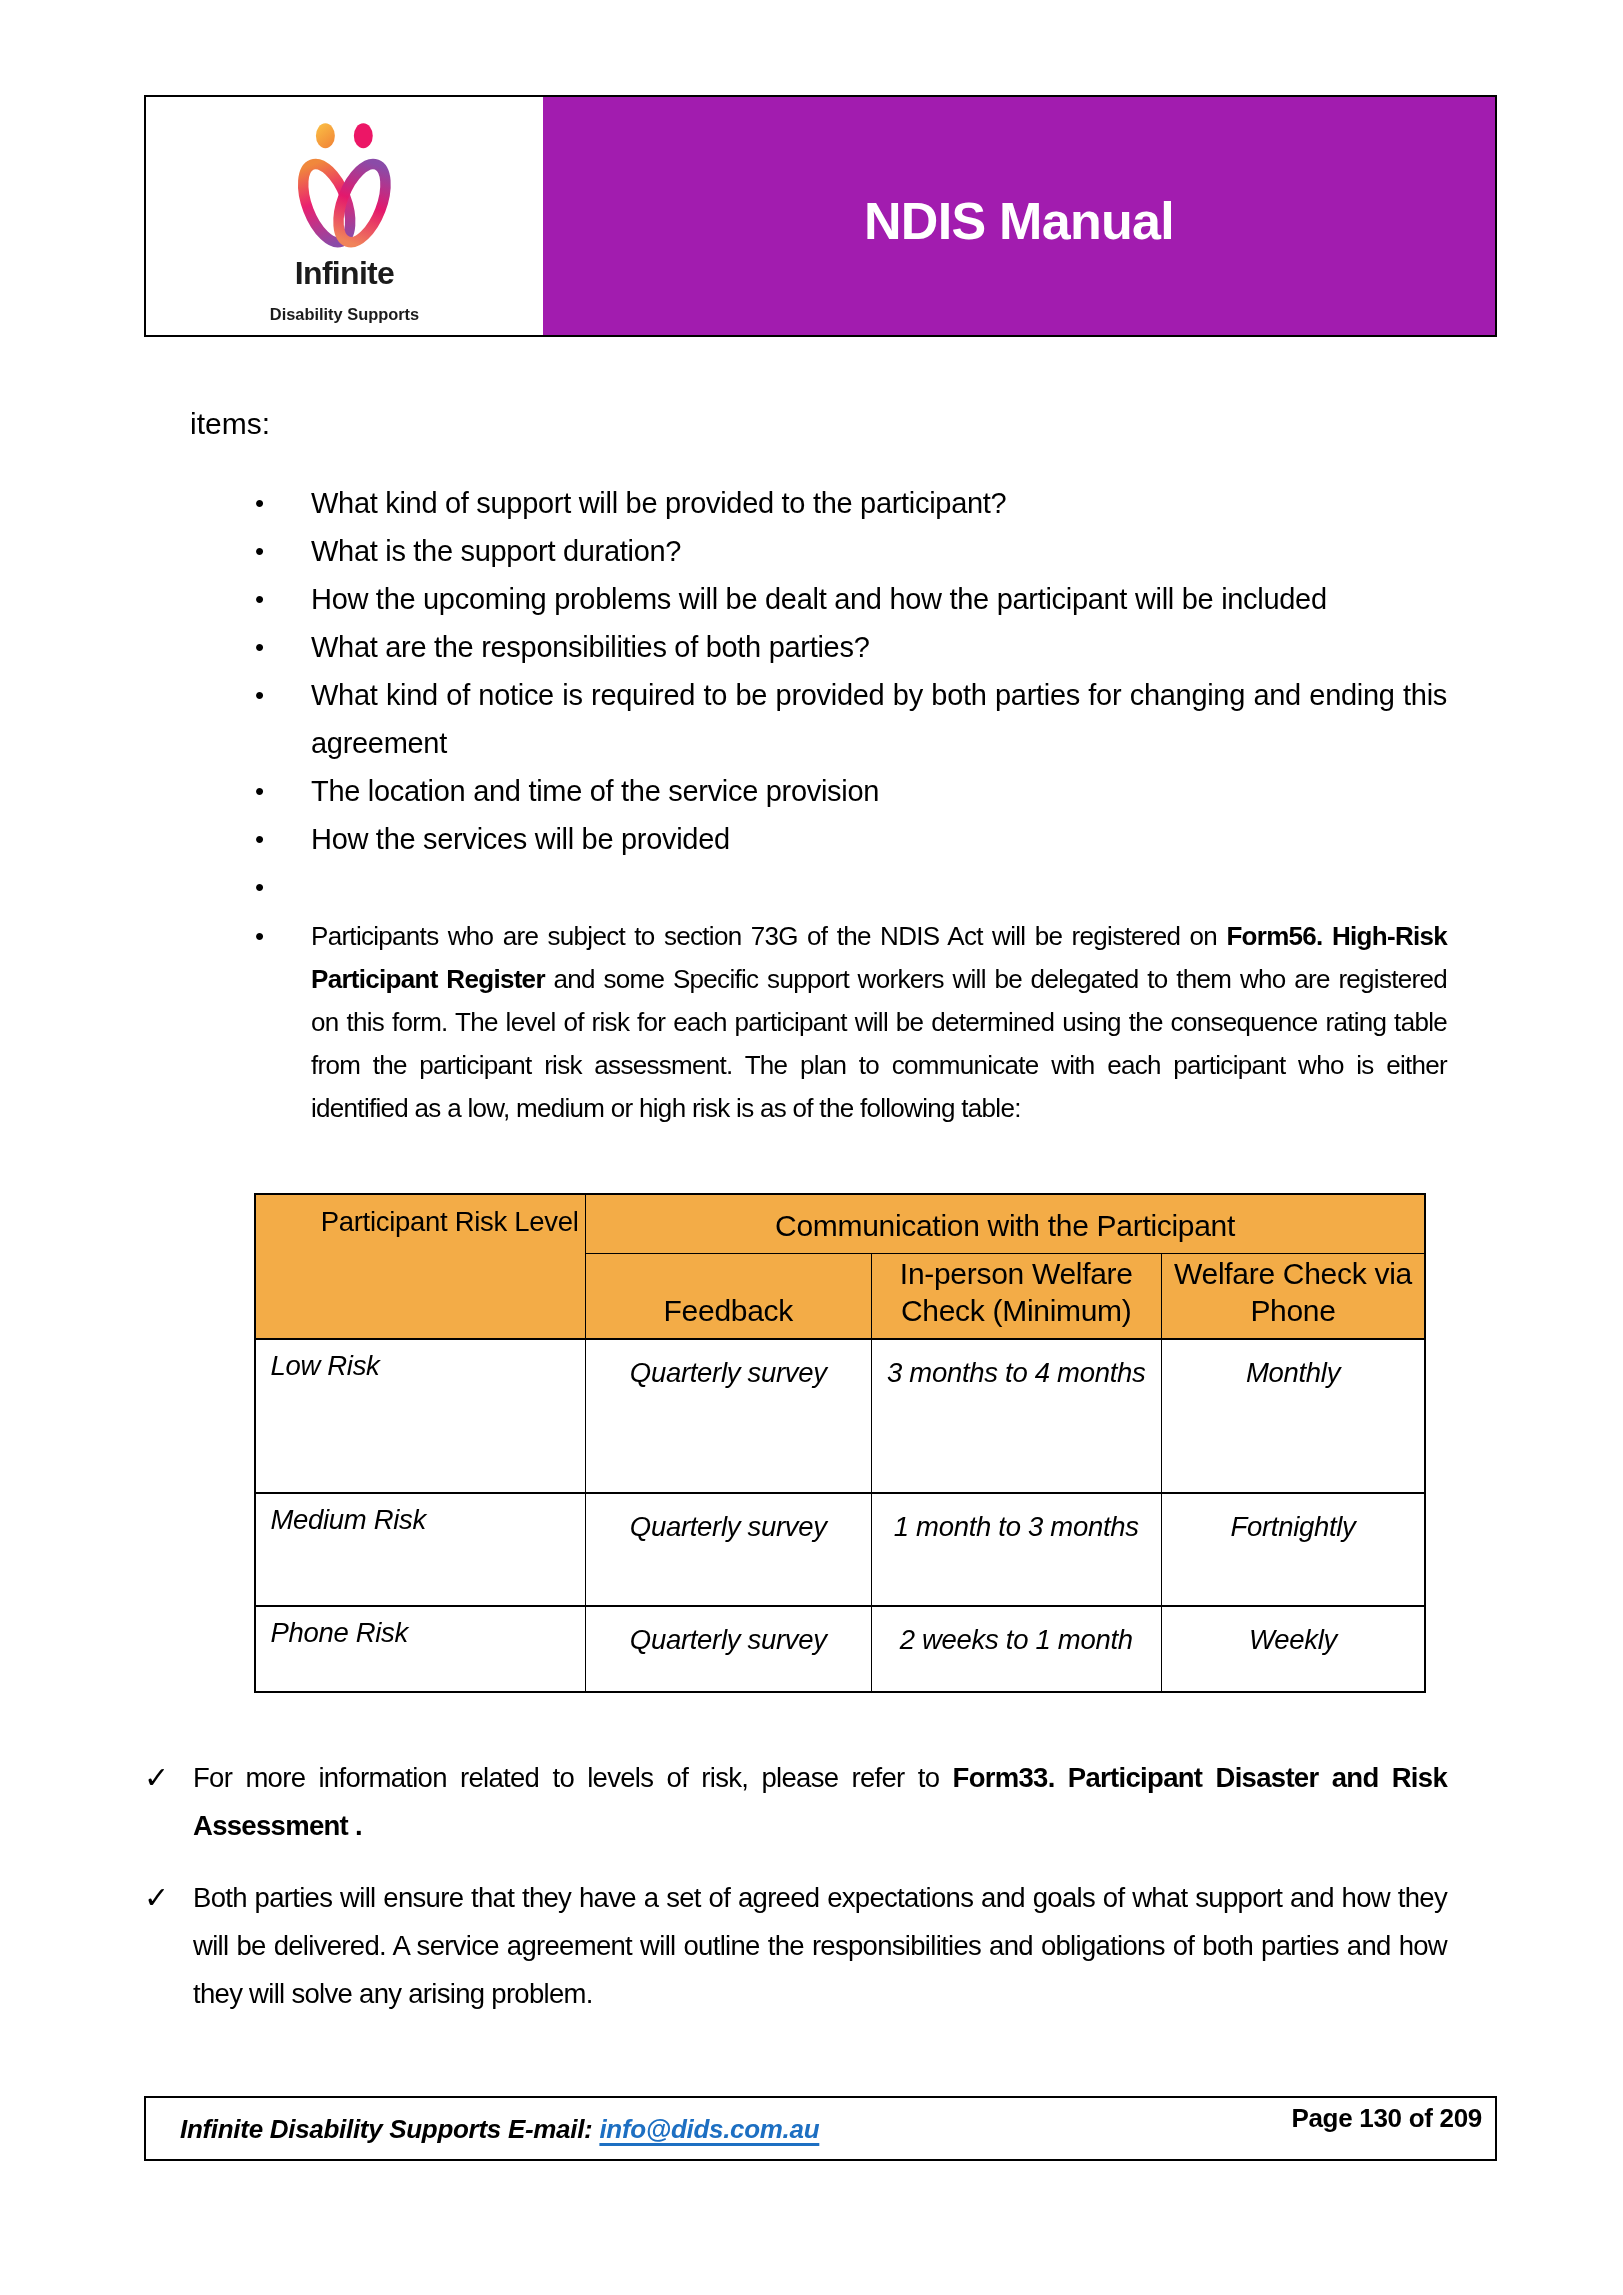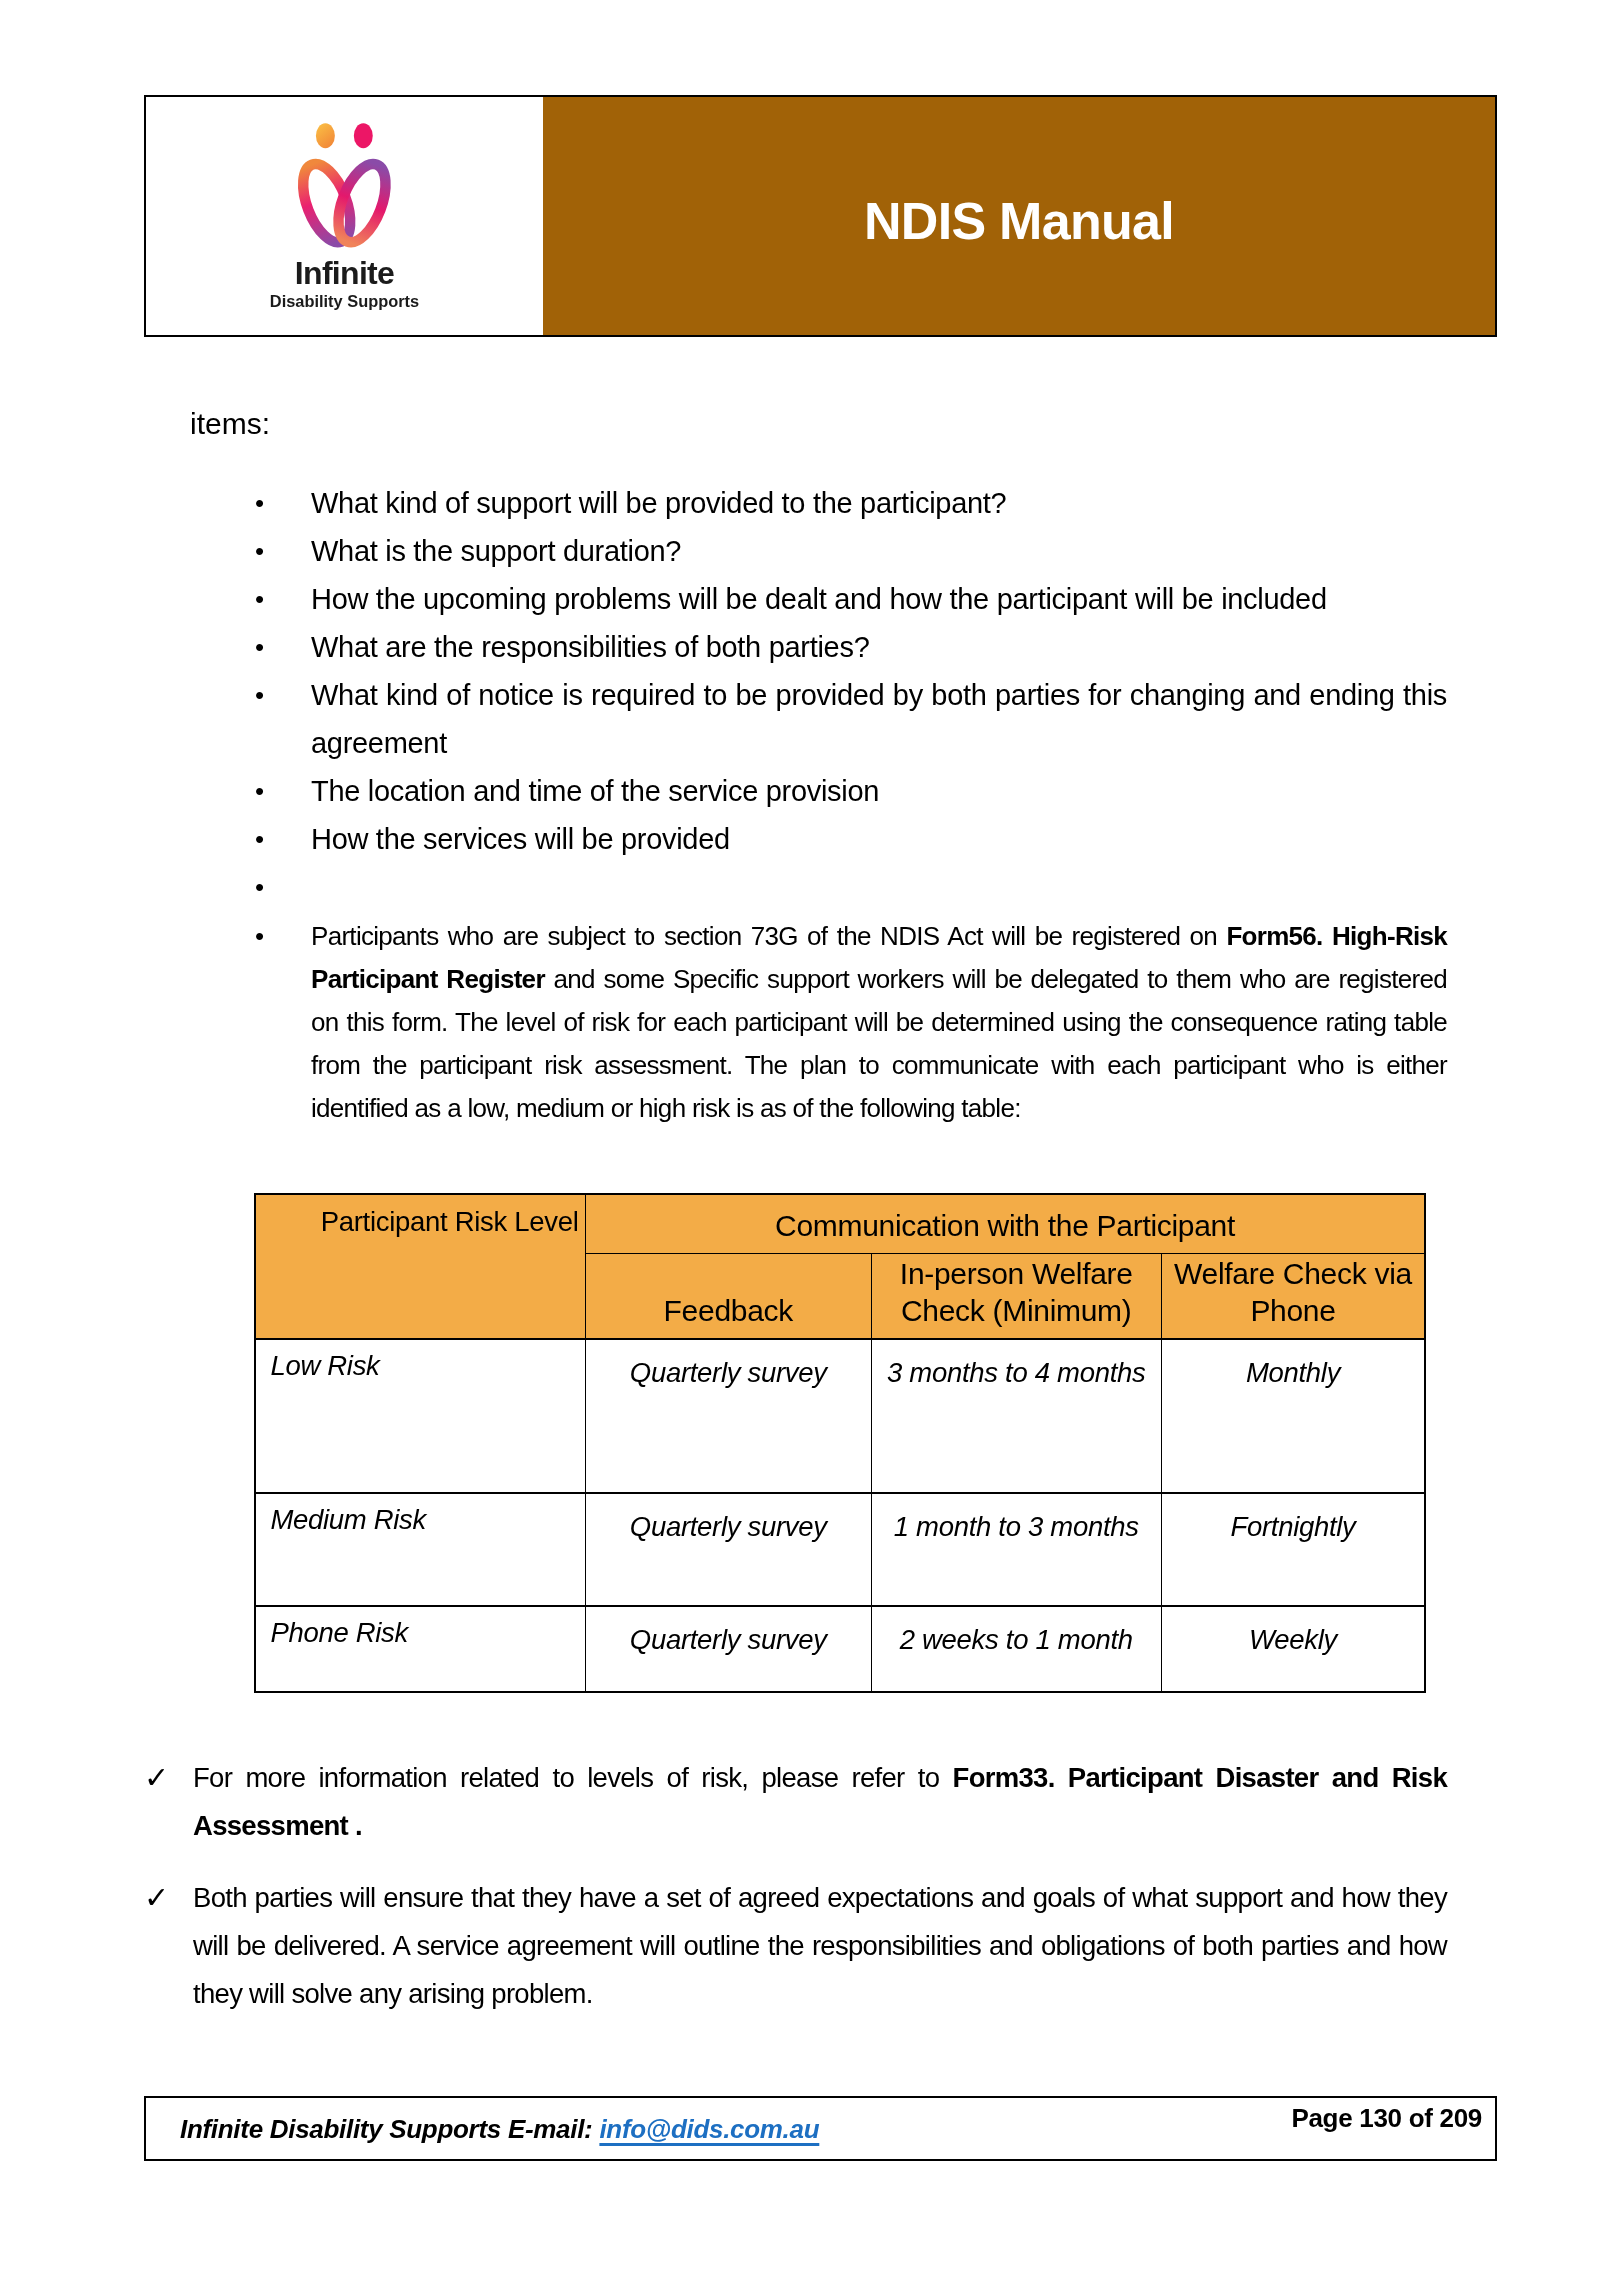--- a/index.html
+++ b/index.html
@@ -12,23 +12,23 @@
   
   .header-box {
     position:absolute; left:144px; top:95px; width:1353px; height:242px;
     border:2px solid #000; display:flex; box-sizing:border-box; background:#fff;
   }
   .logo-panel {
     width:397px; background:#ffffff; display:flex; flex-direction:column;
     align-items:center; justify-content:flex-start; padding-top:25px; box-sizing:border-box;
   }
   .logo-name { font-size:32px; font-weight:700; color:#1b1b1b; line-height:1.0; margin-top:1.3px; letter-spacing:-0.7px; }
-  .logo-sub  { font-size:16.4px; font-weight:600; color:#1b1b1b; line-height:1.1; margin-top:3px; letter-spacing:0px; }
+  .logo-sub  { font-size:16.4px; font-weight:600; color:#1b1b1b; line-height:1.1; margin-top:16px; letter-spacing:0px; }
   .title-panel {
-    flex:1; background:#a16207; display:flex; align-items:center; justify-content:center;
+    flex:1; background:#a21caf; display:flex; align-items:center; justify-content:center;
   }
   .doc-title { color:#ffffff; font-size:52px; font-weight:700; letter-spacing:-0.7px; padding-top:9.2px; }
 
   
   .items-label { position:absolute; left:190px; top:400px; font-size:30px; line-height:48px; }
 
   .bullet-list { position:absolute; left:255px; top:479px; width:1192px; }
   .bullet-item {
     position:relative; padding-left:56px; font-size:29px; line-height:48px;
     letter-spacing:-0.3px; text-align:justify; box-sizing:border-box;

